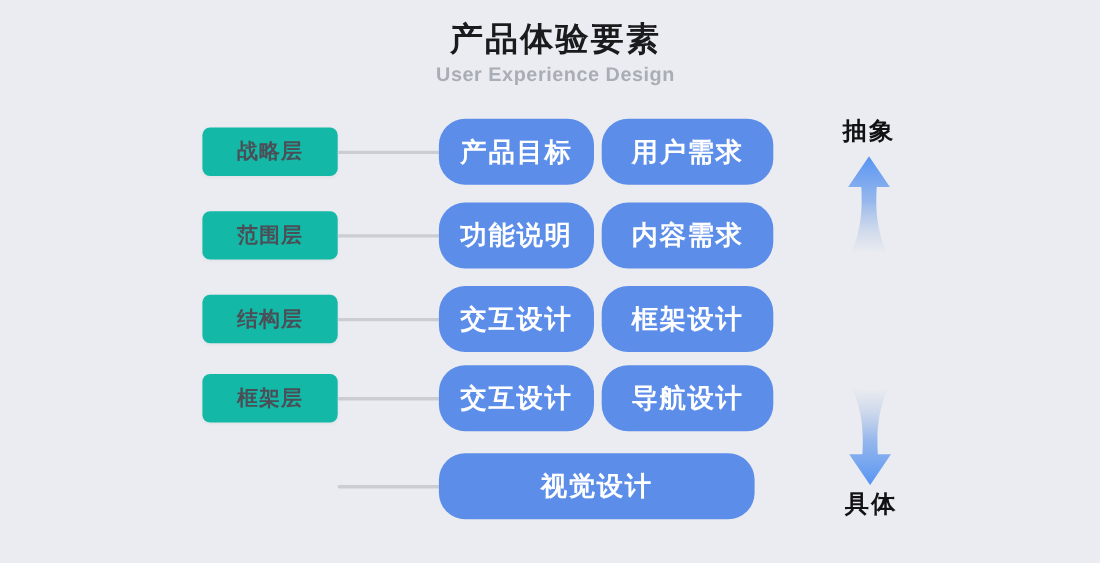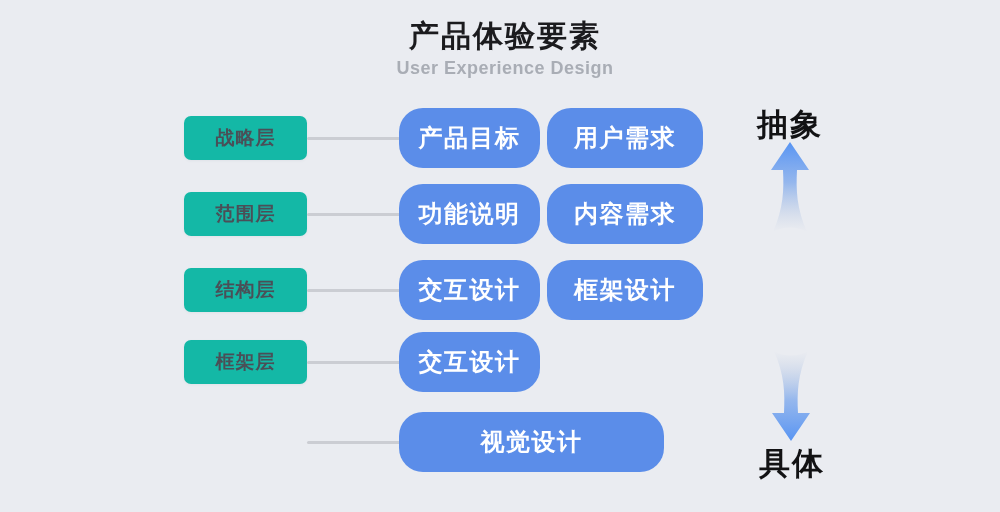--- a/index.html
+++ b/index.html
@@ -56,28 +56,28 @@
   .cell {
     position: absolute; top: 0; height: 60px;
     background: #5B8DE9;
     border-radius: 24px;
     display: flex; align-items: center; justify-content: center;
     color: #FFFFFF; font-size: 24px; font-weight: bold;
     letter-spacing: 1.5px;
   }
   .cell.c1 { left: 215px; width: 141px; }
   .cell.c2 { left: 363px; width: 156px; }
-  .cell.full { left: 215px; width: 265px; }
+  .cell.full { left: 215px; width: 287px; }
 
   
   .axis-label {
     position: absolute;
     width: 80px;
     text-align: center;
-    font-size: 31px; font-weight: bold; color: #121214;
+    font-size: 22px; font-weight: bold; color: #121214;
     letter-spacing: 2px;
   }
   .axis-label.top { left: 750px; top: 104px; }
   .axis-label.bottom { left: 752px; top: 443px; }
   .arrow { position: absolute; width: 40px; height: 92px; }
   .arrow.up { left: 770px; top: 142px; }
   .arrow.down { left: 771px; top: 349px; }
 </style>
 </head>
 <body>
@@ -107,20 +107,21 @@
     <div class="layer-label">结构层</div>
     <div class="connector"></div>
     <div class="cell c1">交互设计</div>
     <div class="cell c2">框架设计</div>
   </div>
 
   <div class="row row-4">
     <div class="layer-label">框架层</div>
     <div class="connector"></div>
     <div class="cell c1">交互设计</div>
+    <div class="cell c2">导航设计</div>
   </div>
 
   <div class="row row-5">
     <div class="connector"></div>
     <div class="cell full">视觉设计</div>
   </div>
 
   <div class="axis-label top">抽象</div>
 
   <svg class="arrow up" viewBox="0 0 40 92" aria-hidden="true">

